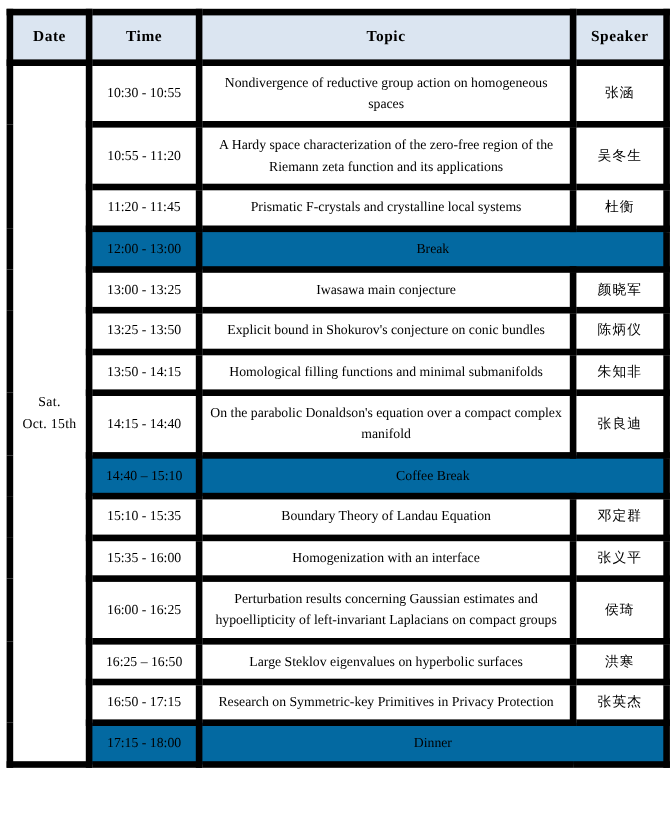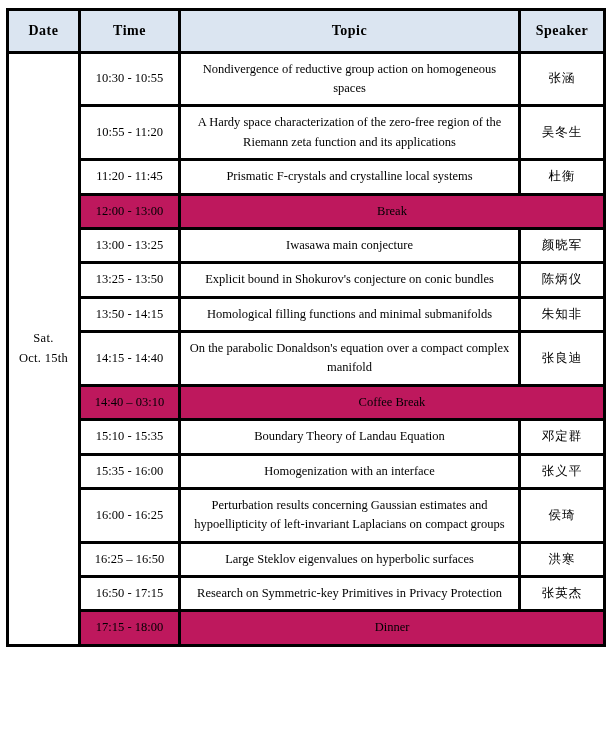--- a/index.html
+++ b/index.html
@@ -26,21 +26,21 @@
     width: 597px;
     margin: 0;
   }
   table.schedule col.c-date  { width: 72px; }
   table.schedule col.c-time  { width: 100px; }
   table.schedule col.c-topic { width: 340px; }
   table.schedule col.c-spk   { width: 85px; }
 
   table.schedule th,
   table.schedule td {
-    border: 3px solid #000000;
+    border: 6px solid #000000;
     text-align: center;
     vertical-align: middle;
     font-size: 12.5px;
     line-height: 1.55;
     padding: 6px 5px;
   }
   table.schedule thead th {
     background: #dbe5f1;
     font-weight: bold;
     font-size: 14px;
@@ -59,21 +59,21 @@
   }
   td.topic-cell {
     padding: 7px 14px;
     line-height: 1.6;
   }
   td.speaker-cell {
     font-size: 13px;
     letter-spacing: 1px;
   }
   tr.break-row td {
-    background: #be185d;
+    background: #0369a1;
   }
   tr.break-row td.break-time {
     font-size: 12.5px;
     white-space: nowrap;
   }
   tr.break-row td.break-label {
     font-size: 12.5px;
   }
 </style>
 </head>
@@ -133,21 +133,21 @@
           <td class="time-cell">13:50 - 14:15</td>
           <td class="topic-cell">Homological filling functions and minimal submanifolds</td>
           <td class="speaker-cell">朱知非</td>
         </tr>
         <tr>
           <td class="time-cell">14:15 - 14:40</td>
           <td class="topic-cell">On the parabolic Donaldson's equation over a compact complex manifold</td>
           <td class="speaker-cell">张良迪</td>
         </tr>
         <tr class="break-row">
-          <td class="time-cell break-time">14:40 – 03:10</td>
+          <td class="time-cell break-time">14:40 – 15:10</td>
           <td class="topic-cell break-label" colspan="2">Coffee Break</td>
         </tr>
         <tr>
           <td class="time-cell">15:10 - 15:35</td>
           <td class="topic-cell">Boundary Theory of Landau Equation</td>
           <td class="speaker-cell">邓定群</td>
         </tr>
         <tr>
           <td class="time-cell">15:35 - 16:00</td>
           <td class="topic-cell">Homogenization with an interface</td>

